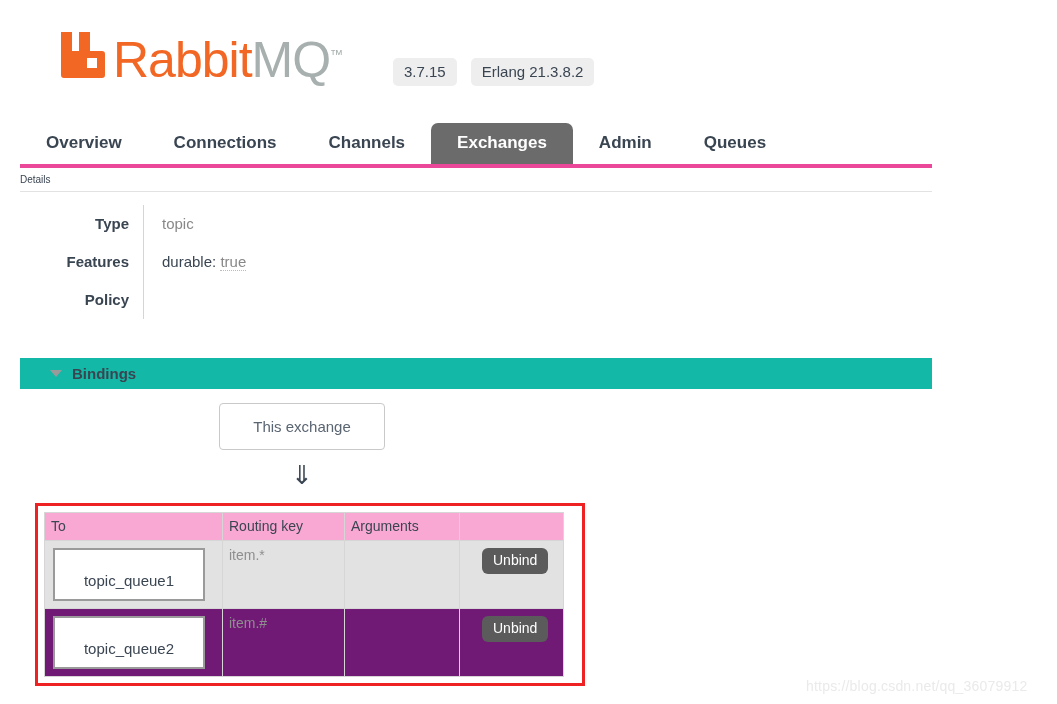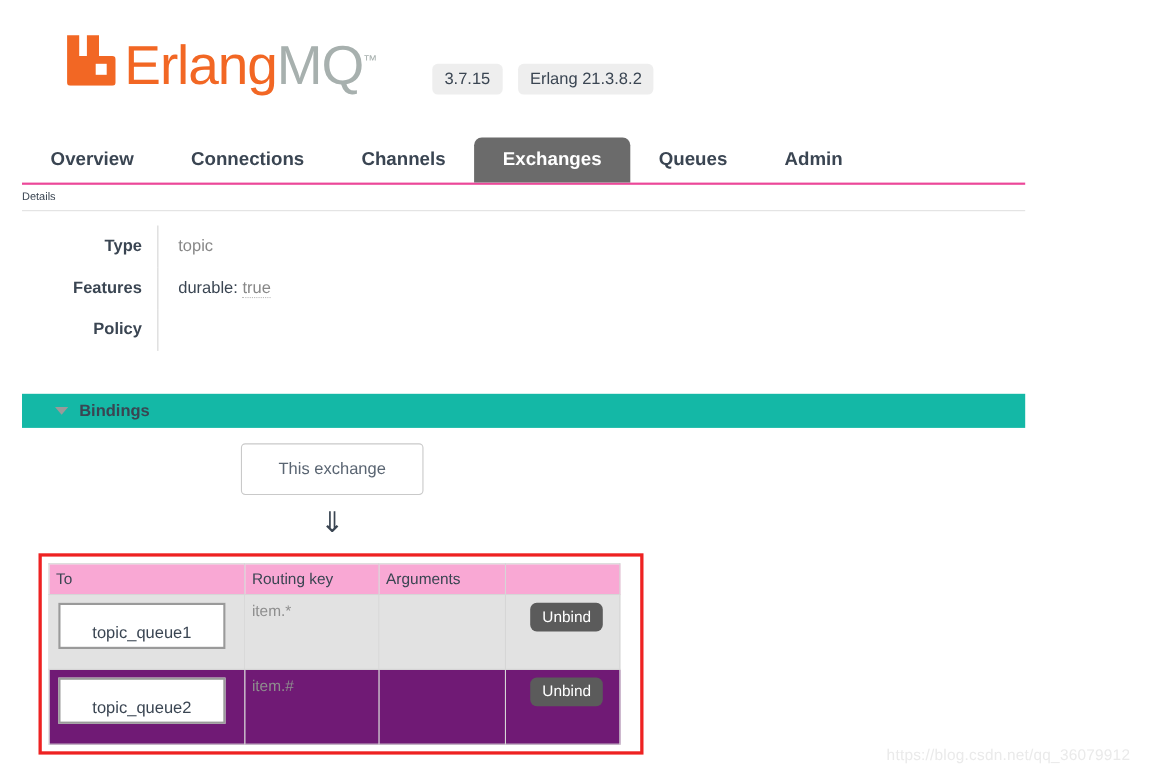--- a/index.html
+++ b/index.html
@@ -72,21 +72,21 @@
     white-space: nowrap;
   }
 
   
   .nav {
     position: absolute;
     left: 20px;
     top: 122px;
     width: 912px;
     height: 46px;
-    border-bottom: 2px solid #ec4899;
+    border-bottom: 4px solid #ec4899;
     box-sizing: border-box;
   }
   .nav-list {
     display: flex;
     align-items: flex-end;
     height: 100%;
     padding: 0;
     margin: 0;
     list-style: none;
   }
@@ -262,21 +262,21 @@
   .col-action  { width: 104px; }
 
   tr.row-alt td { background: #e2e2e2; }
   tr.row-plain td { background: #701a75; }
 
   .queue-chip {
     display: flex;
     align-items: center;
     justify-content: center;
     width: 152px;
-    height: 42px;
+    height: 53px;
     border: 2px solid #9a9a9a;
     background: #ffffff;
     font-size: 15px;
     color: #3a4552;
     box-sizing: border-box;
     margin: 2px 4px 0 2px;
     padding-top: 12px;
   }
   .cell-top-text {
     display: block;
@@ -312,38 +312,38 @@
 
 <div class="header">
   <div class="logo-wrap">
     <span class="logo-mark">
       <svg width="52" height="52" viewBox="0 0 52 52" aria-hidden="true">
         <path d="M4 6 h11 v19 h7 V6 h11 v19 h12 a3 3 0 0 1 3 3 v21 a3 3 0 0 1 -3 3 H7 a3 3 0 0 1 -3 -3 V6 z" fill="#f26724"></path>
         <rect x="30" y="32" width="10" height="10" fill="#ffffff"></rect>
       </svg>
     </span>
     <span class="logo-text">
-      <span class="logo-rabbit">Erlang</span><span class="logo-mq">MQ</span><span class="logo-tm">™</span>
+      <span class="logo-rabbit">Rabbit</span><span class="logo-mq">MQ</span><span class="logo-tm">™</span>
     </span>
   </div>
 
   <div class="badges">
     <span class="badge">3.7.15</span>
     <span class="badge">Erlang 21.3.8.2</span>
   </div>
 </div>
 
 <nav class="nav">
   <ul class="nav-list">
     <li class="nav-item">Overview</li>
     <li class="nav-item">Connections</li>
     <li class="nav-item">Channels</li>
     <li class="nav-item active">Exchanges</li>
+    <li class="nav-item">Admin</li>
     <li class="nav-item">Queues</li>
-    <li class="nav-item">Admin</li>
   </ul>
 </nav>
 
 <div class="details-label">Details</div>
 
 <div class="kv">
   <div class="kv-row">
     <div class="kv-key">Type</div>
     <div class="kv-val">topic</div>
   </div>

